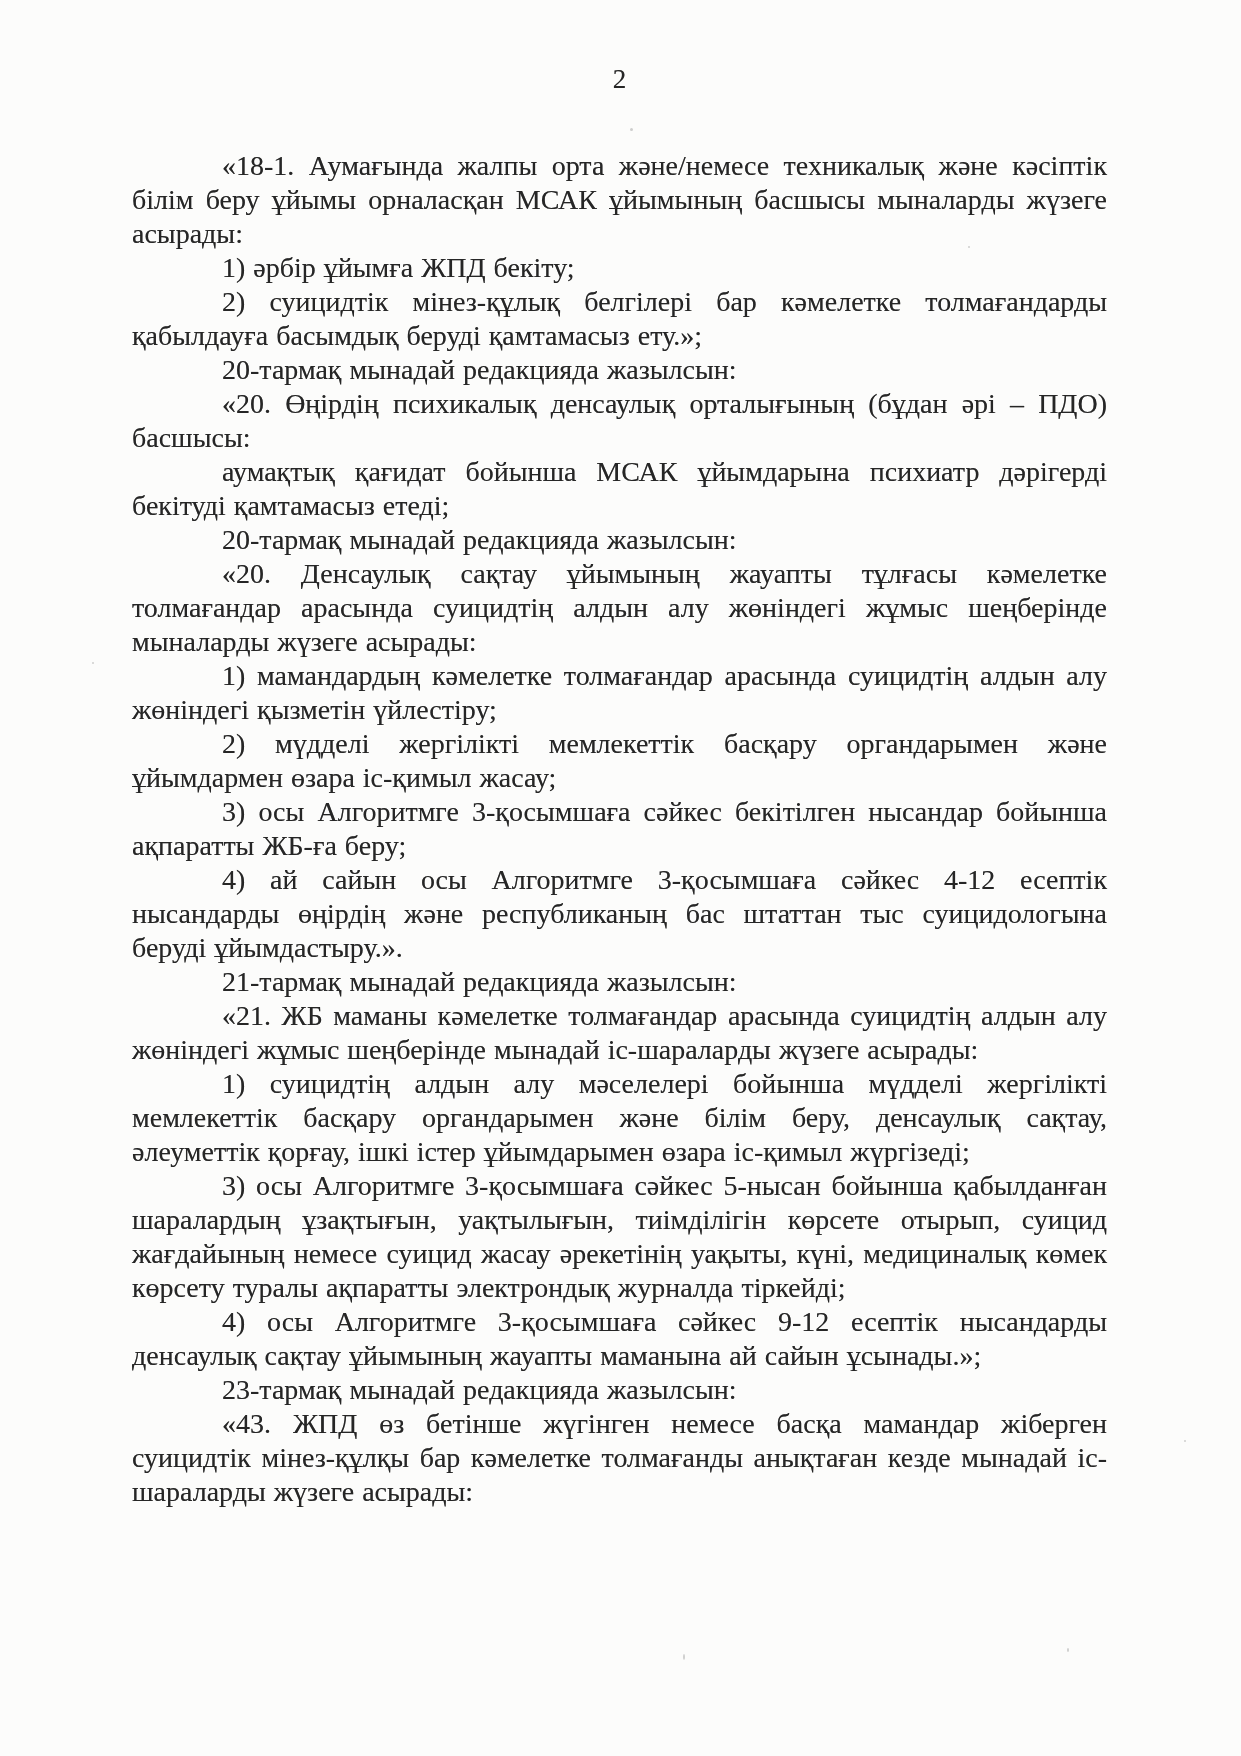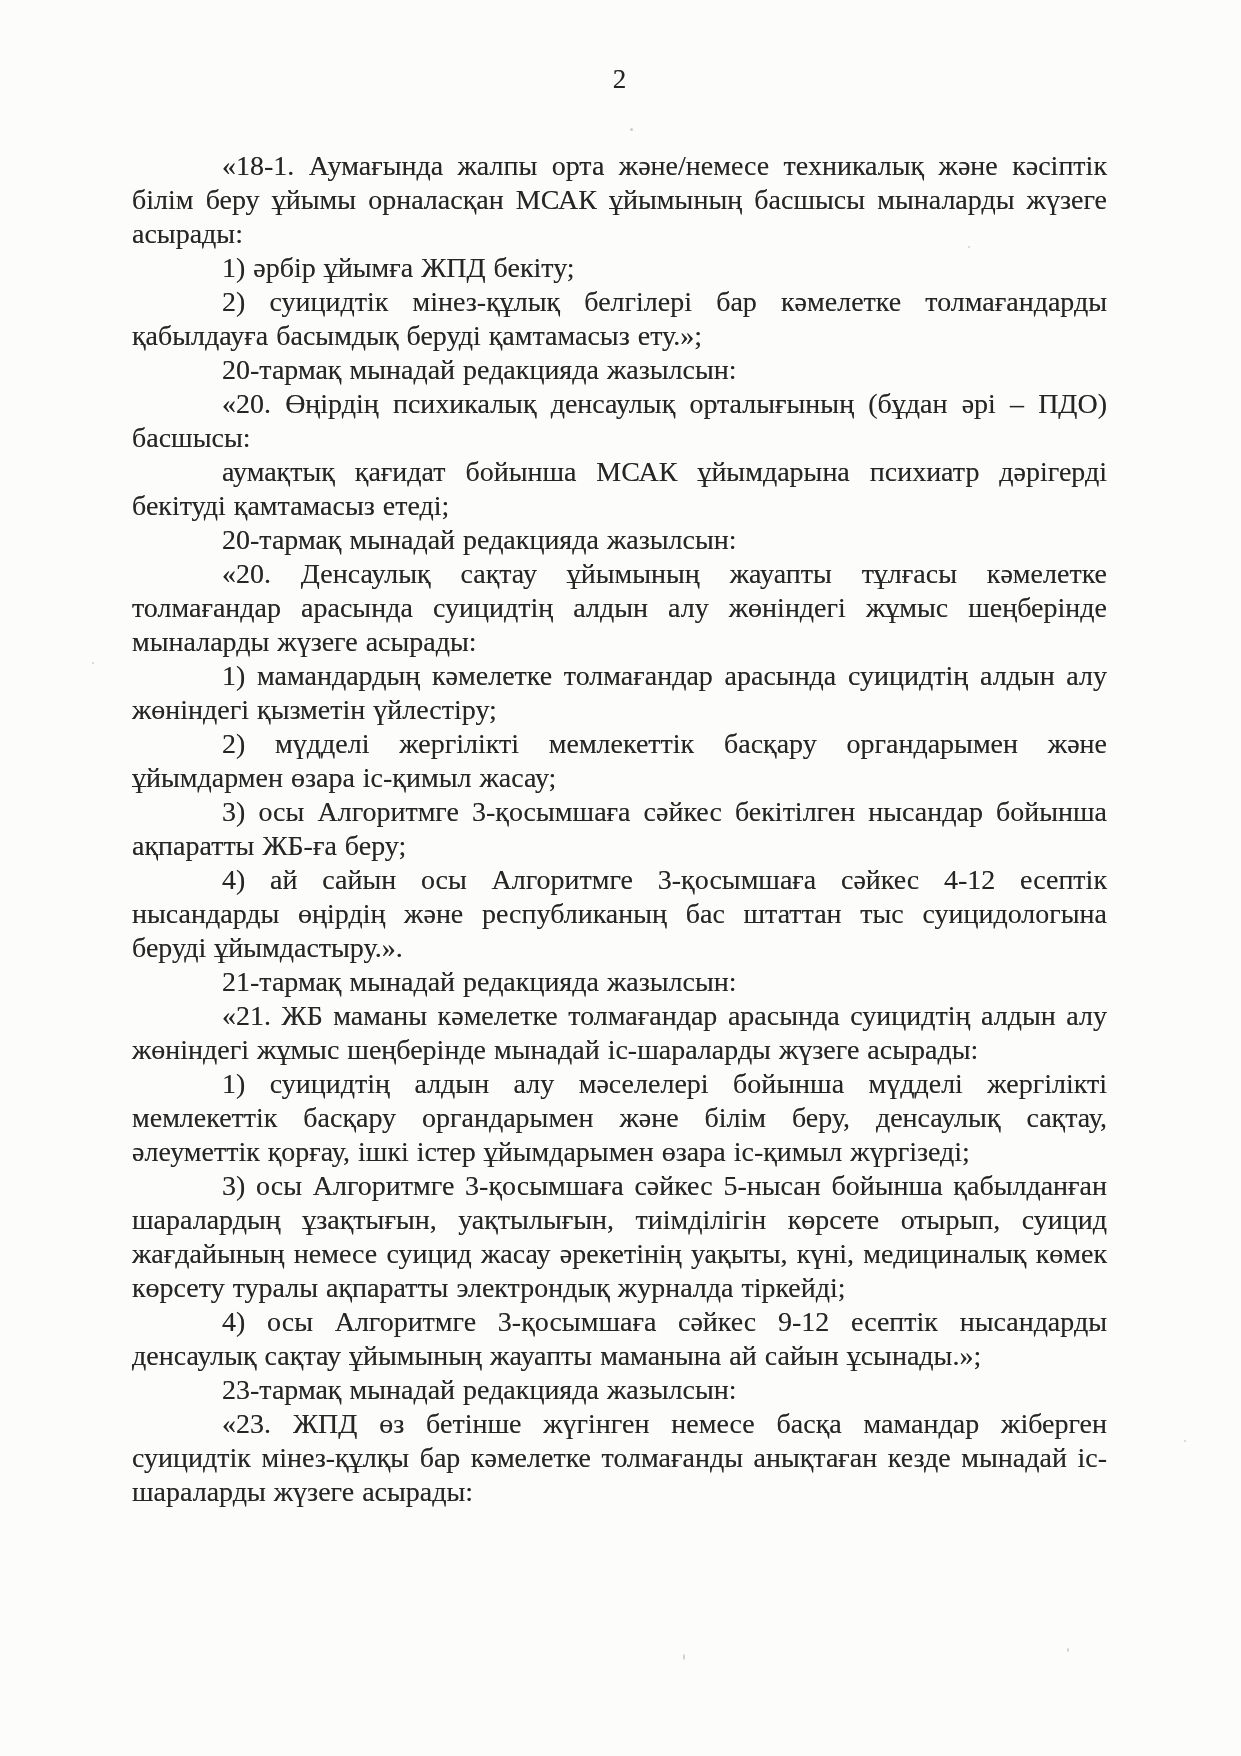--- a/index.html
+++ b/index.html
@@ -76,21 +76,21 @@
       <p class="para">1) мамандардың кәмелетке толмағандар арасында суицидтің алдын алу жөніндегі қызметін үйлестіру;</p>
       <p class="para">2) мүдделі жергілікті мемлекеттік басқару органдарымен және ұйымдармен өзара іс-қимыл жасау;</p>
       <p class="para">3) осы Алгоритмге 3-қосымшаға сәйкес бекітілген нысандар бойынша ақпаратты ЖБ-ға беру;</p>
       <p class="para">4) ай сайын осы Алгоритмге 3-қосымшаға сәйкес 4-12 есептік нысандарды өңірдің және республиканың бас штаттан тыс суицидологына беруді ұйымдастыру.».</p>
       <p class="para">21-тармақ мынадай редакцияда жазылсын:</p>
       <p class="para">«21. ЖБ маманы кәмелетке толмағандар арасында суицидтің алдын алу жөніндегі жұмыс шеңберінде мынадай іс-шараларды жүзеге асырады:</p>
       <p class="para">1) суицидтің алдын алу мәселелері бойынша мүдделі жергілікті мемлекеттік басқару органдарымен және білім беру, денсаулық сақтау, әлеуметтік қорғау, ішкі істер ұйымдарымен өзара іс-қимыл жүргізеді;</p>
       <p class="para">3) осы Алгоритмге 3-қосымшаға сәйкес 5-нысан бойынша қабылданған шаралардың ұзақтығын, уақтылығын, тиімділігін көрсете отырып, суицид жағдайының немесе суицид жасау әрекетінің уақыты, күні, медициналық көмек көрсету туралы ақпаратты электрондық журналда тіркейді;</p>
       <p class="para">4) осы Алгоритмге 3-қосымшаға сәйкес 9-12 есептік нысандарды денсаулық сақтау ұйымының жауапты маманына ай сайын ұсынады.»;</p>
       <p class="para">23-тармақ мынадай редакцияда жазылсын:</p>
-      <p class="para">«23. ЖПД өз бетінше жүгінген немесе басқа мамандар жіберген суицидтік мінез-құлқы бар кәмелетке толмағанды анықтаған кезде мынадай іс-шараларды жүзеге асырады:</p>
+      <p class="para">«43. ЖПД өз бетінше жүгінген немесе басқа мамандар жіберген суицидтік мінез-құлқы бар кәмелетке толмағанды анықтаған кезде мынадай іс-шараларды жүзеге асырады:</p>
     </div>
 
   <span class="speck s1"></span>
   <span class="speck s2"></span>
   <span class="speck s3"></span>
   <span class="speck s4"></span>
   <span class="speck s5"></span>
   <span class="speck s6"></span>
 </div>
 

